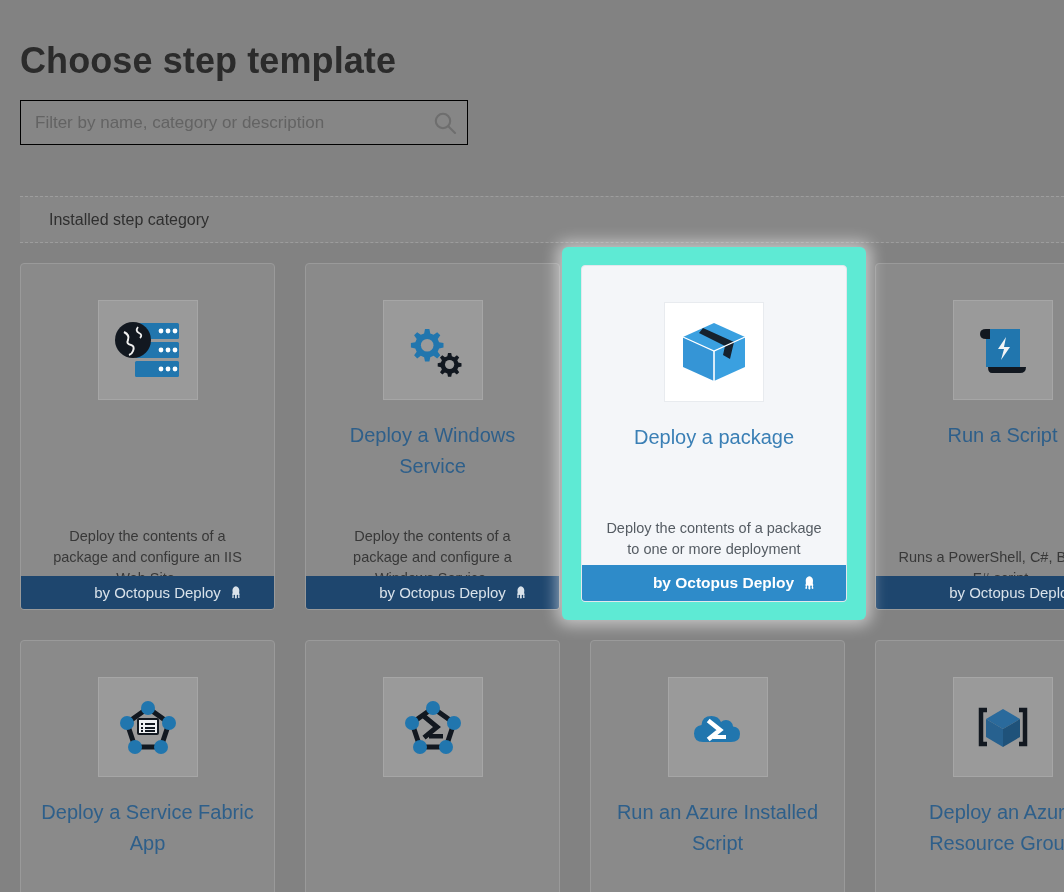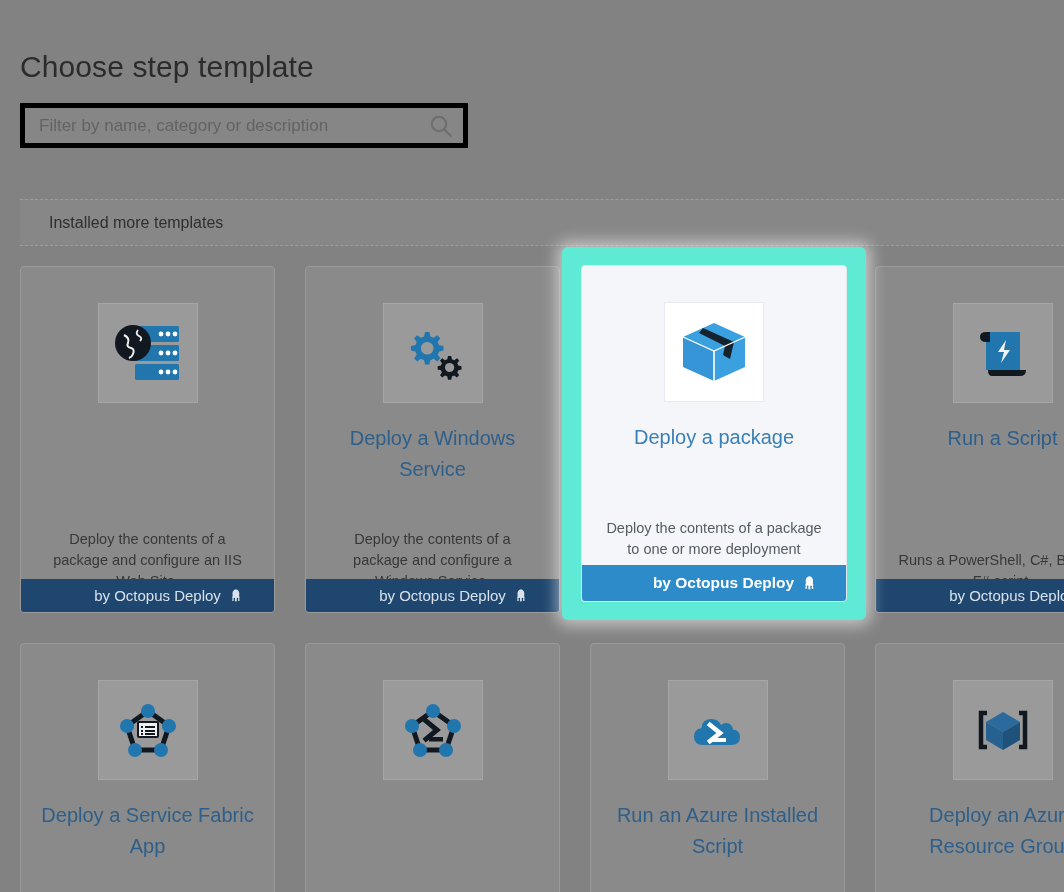--- a/index.html
+++ b/index.html
@@ -17,34 +17,34 @@
   }
 
   
   .page {
     position: absolute;
     inset: 0;
     padding: 0 0 0 20px;
   }
 
   .page-title {
-    font-size: 30px;
-    font-weight: 400;
+    font-size: 36px;
+    font-weight: 700;
     color: #2b2b2b;
     letter-spacing: 0.1px;
-    padding-top: 49px;
+    padding-top: 39px;
     line-height: 1.2;
   }
 
   
   .search-wrap {
     margin-top: 18px;
     width: 448px;
     height: 45px;
-    border: 5px solid #000000;
+    border: 1px solid #000000;
     background: rgba(255,255,255,0.04);
     display: flex;
     align-items: center;
     position: relative;
   }
   .search-input {
     flex: 1;
     border: 0;
     outline: 0;
     background: transparent;
@@ -198,21 +198,21 @@
     <input class="search-input" type="text" placeholder="Filter by name, category or description" style="">
     <span class="search-icon">
       <svg width="26" height="26" viewBox="0 0 26 26" fill="none">
         <circle cx="11" cy="11" r="7.2" stroke="currentColor" stroke-width="2.1"></circle>
         <line x1="16.3" y1="16.3" x2="23" y2="23" stroke="currentColor" stroke-width="2.1" stroke-linecap="round"></line>
       </svg>
     </span>
   </div>
 
   <div class="section-band">
-    <span class="section-band-label">Installed more templates</span>
+    <span class="section-band-label">Installed step category</span>
   </div>
 
   <div class="grid">
 
     <div class="card">
       <div class="card-icon">
         <svg width="74" height="70" viewBox="0 0 74 70">
           <rect x="28" y="8" width="40" height="16" rx="1.5" fill="#2176ae"></rect>
           <rect x="24" y="27" width="44" height="16" rx="1.5" fill="#2176ae"></rect>
           <rect x="24" y="46" width="44" height="16" rx="1.5" fill="#2176ae"></rect>

